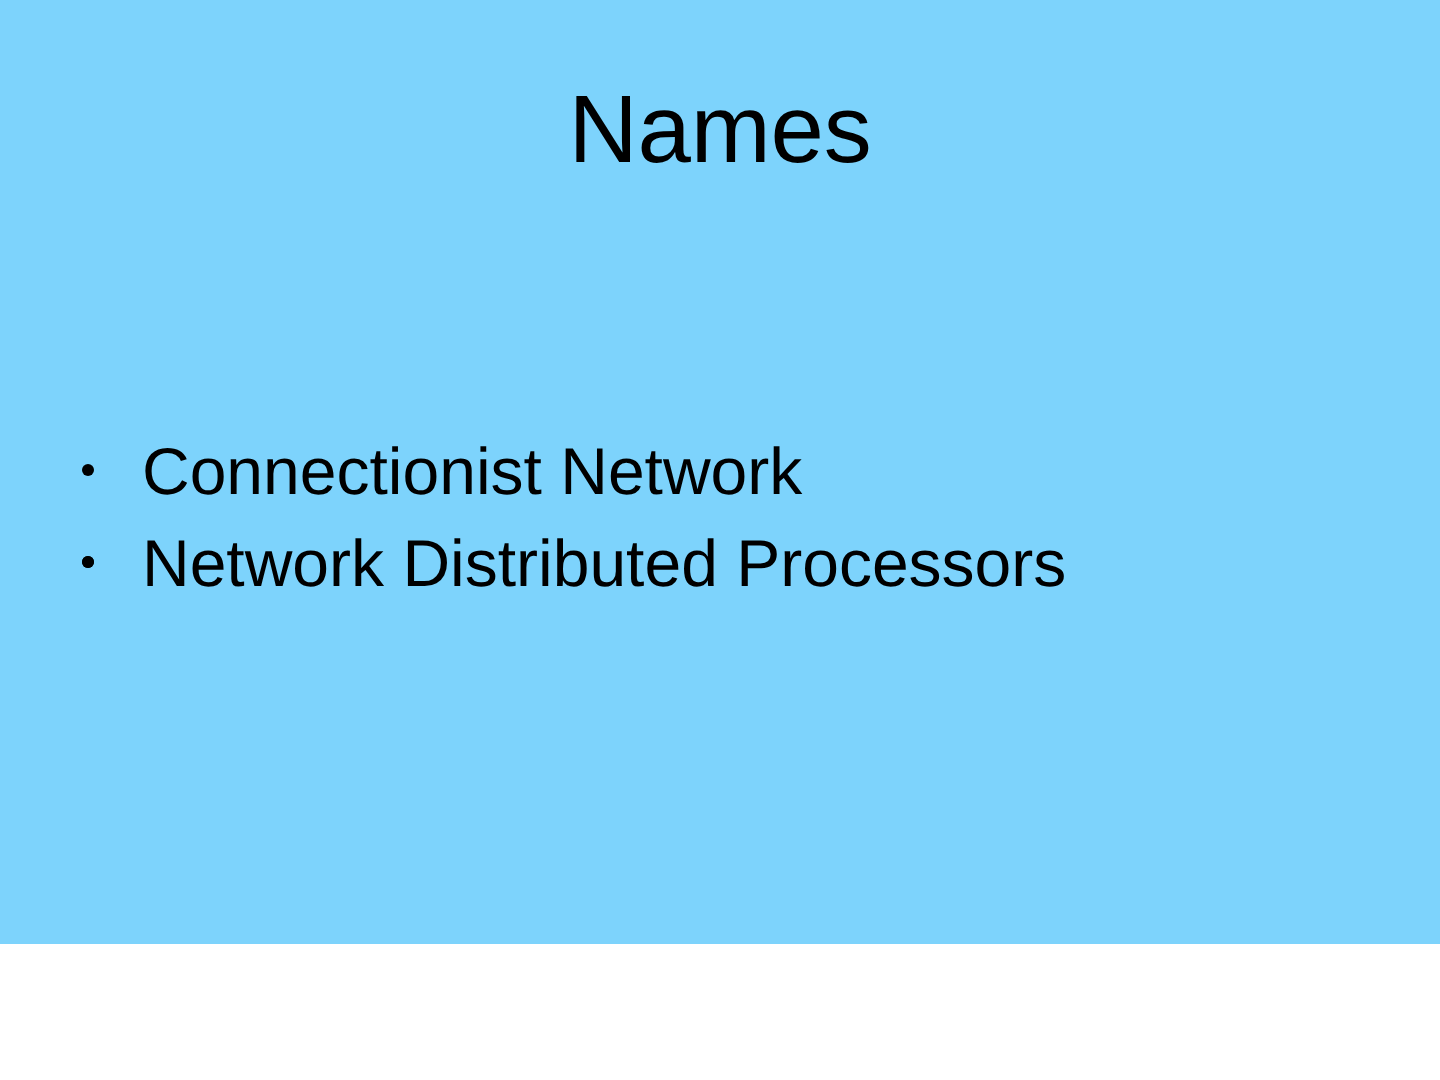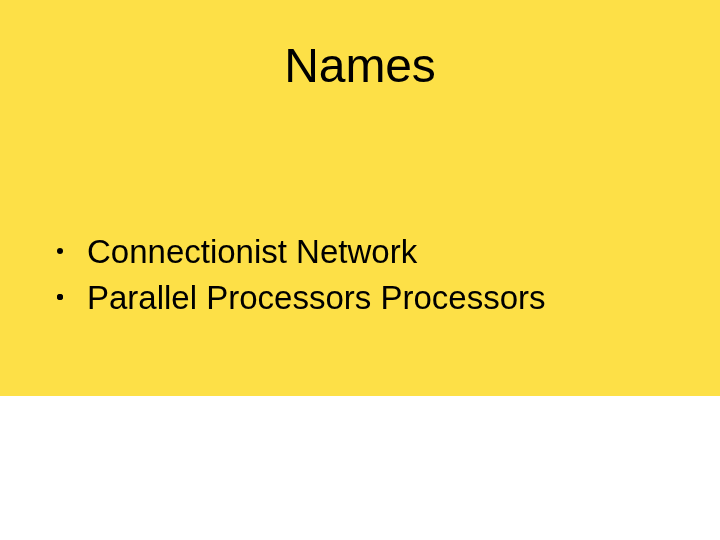--- a/index.html
+++ b/index.html
@@ -12,22 +12,22 @@
     width: 720px;
     height: 540px;
     overflow: hidden;
     font-family: "Liberation Sans", sans-serif;
     -webkit-font-smoothing: antialiased;
   }
 
   .slide {
     position: relative;
     width: 720px;
-    height: 396px;
-    background: #fde047;
+    height: 472px;
+    background: #7dd3fc;
     box-sizing: border-box;
   }
 
   
   .slide-title {
     position: absolute;
     left: 0;
     top: 40px;
     width: 720px;
     text-align: center;
@@ -38,21 +38,21 @@
     letter-spacing: -0.1px;
     white-space: nowrap;
   }
 
   
   .body-list {
     position: absolute;
     left: 34px;
     top: 219px;
     width: 660px;
-    margin: 16px;
+    margin: 0;
     padding: 0;
     list-style: none;
   }
 
   .bullet-item {
     position: relative;
     display: block;
     padding-left: 37px;
     margin: 0 0 12.5px 0;
     font-size: 33px;
@@ -93,18 +93,18 @@
       <span class="bullet-marker"></span>
       <span class="bullet-text">Connectionist Network</span>
     </li>
 
     <li class="bullet-item">
       <span class="bullet-marker"></span>
     </li>
 
     <li class="bullet-item">
       <span class="bullet-marker"></span>
-      <span class="bullet-text">Parallel Processors Processors</span>
+      <span class="bullet-text">Network Distributed Processors</span>
     </li>
 
   </ul>
 
 </div>
 
 </body></html>

